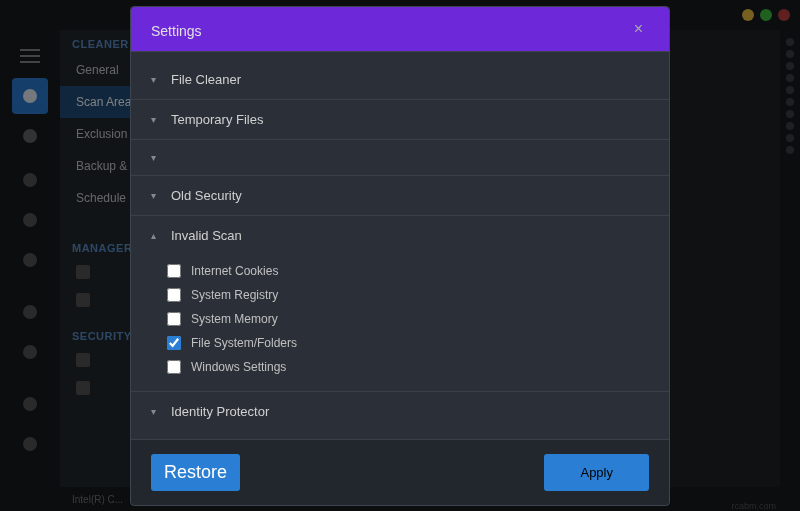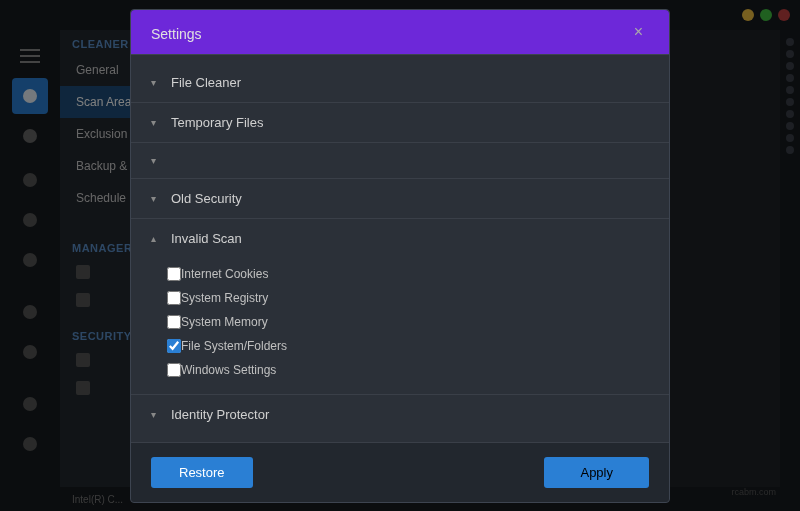--- a/index.html
+++ b/index.html
@@ -190,20 +190,21 @@
       display: none;
     }
 
     .section-content.expanded {
       display: block;
     }
 
     .checkbox-item {
       display: flex;
       align-items: center;
+      gap: 10px;
       padding: 5px 20px 5px 0;
       color: #c0c0c0;
       font-size: 12px;
       cursor: pointer;
     }
 
     .checkbox-item input[type="checkbox"] {
       width: 14px;
       height: 14px;
       cursor: pointer;
@@ -217,23 +218,23 @@
       justify-content: space-between;
       border-top: 1px solid #3a3f48;
       background: #22272e;
       border-radius: 0 0 4px 4px;
     }
 
     .btn-restore {
       background: #2a7fd4;
       color: #fff;
       border: none;
-      padding: 8px 28px;
+      padding: 8px 13px;
       border-radius: 3px;
-      font-size: 13px;
+      font-size: 18px;
       cursor: pointer;
     }
 
     .btn-apply {
       background: #2a7fd4;
       color: #000000;
       border: none;
       padding: 8px 36px;
       border-radius: 3px;
       font-size: 13px;
@@ -272,21 +273,21 @@
       background: #161a1e;
       display: flex;
       align-items: center;
       padding: 0 12px;
       color: #777;
       font-size: 10px;
     }
 
     .watermark {
       position: absolute;
-      bottom: 14px;
+      bottom: 0;
       right: 24px;
       color: #555;
       font-size: 9px;
     }
   </style>
 </head>
 <body>
 
 <div class="app-bg">
 

